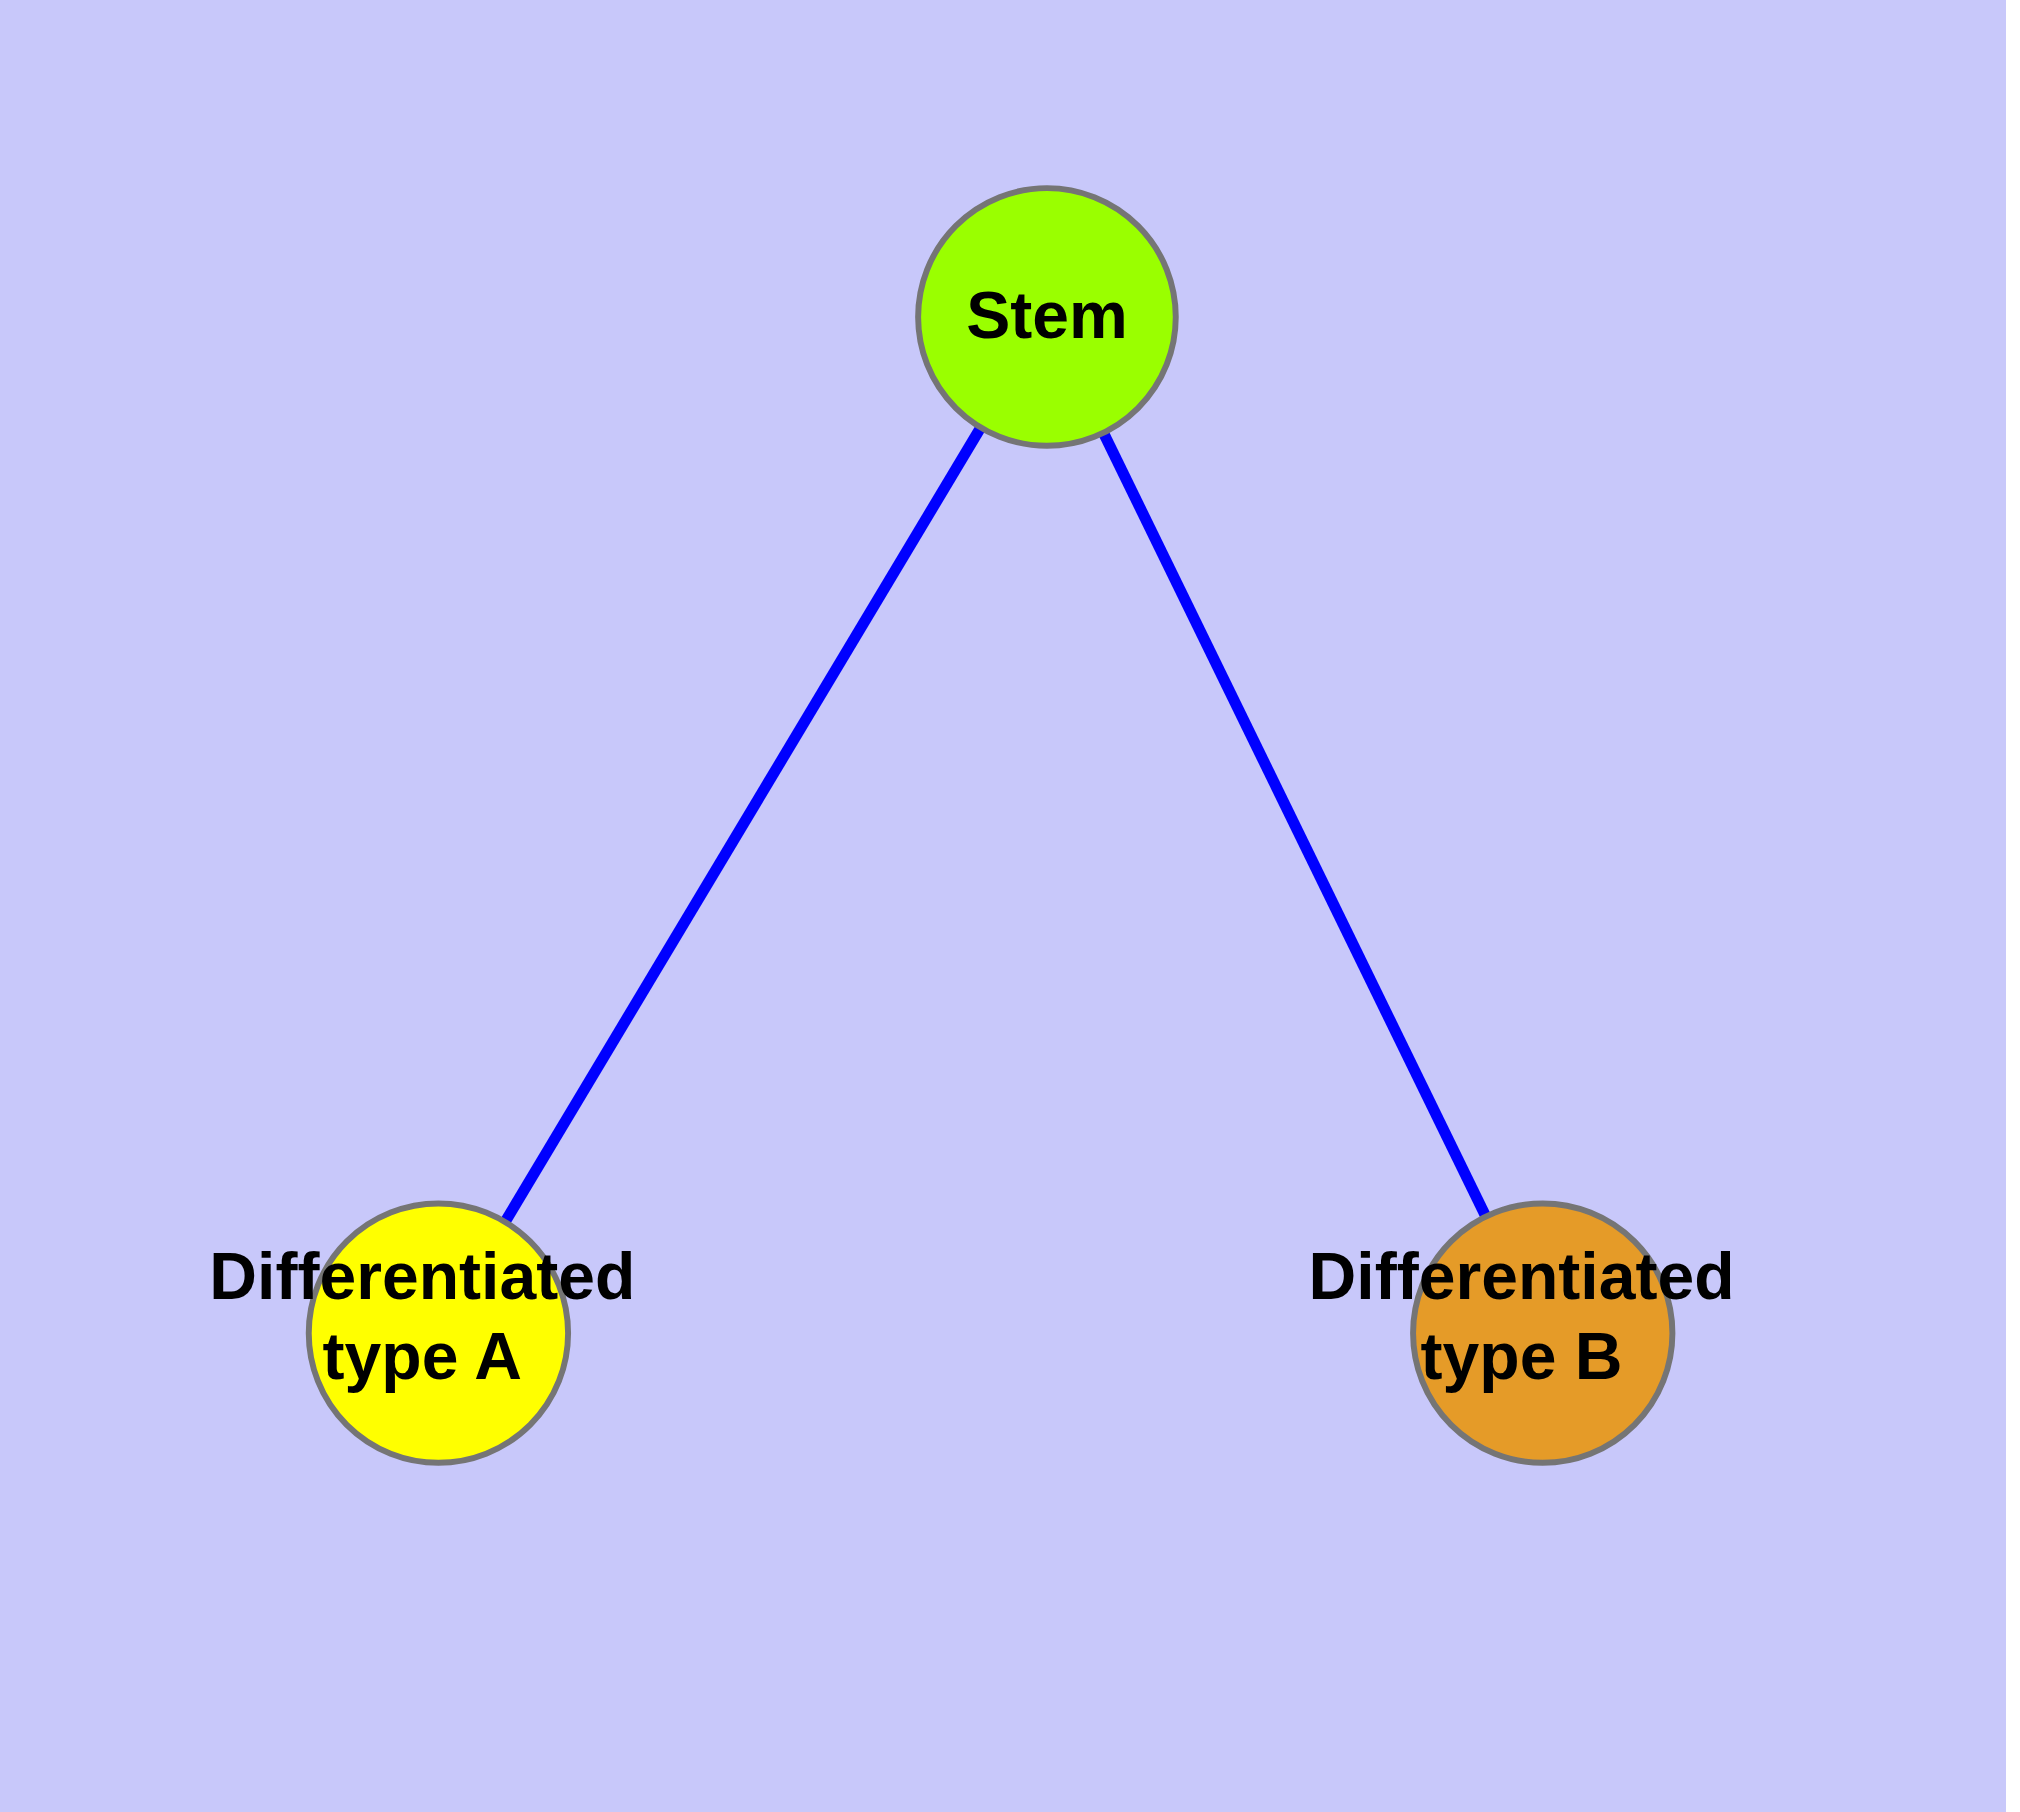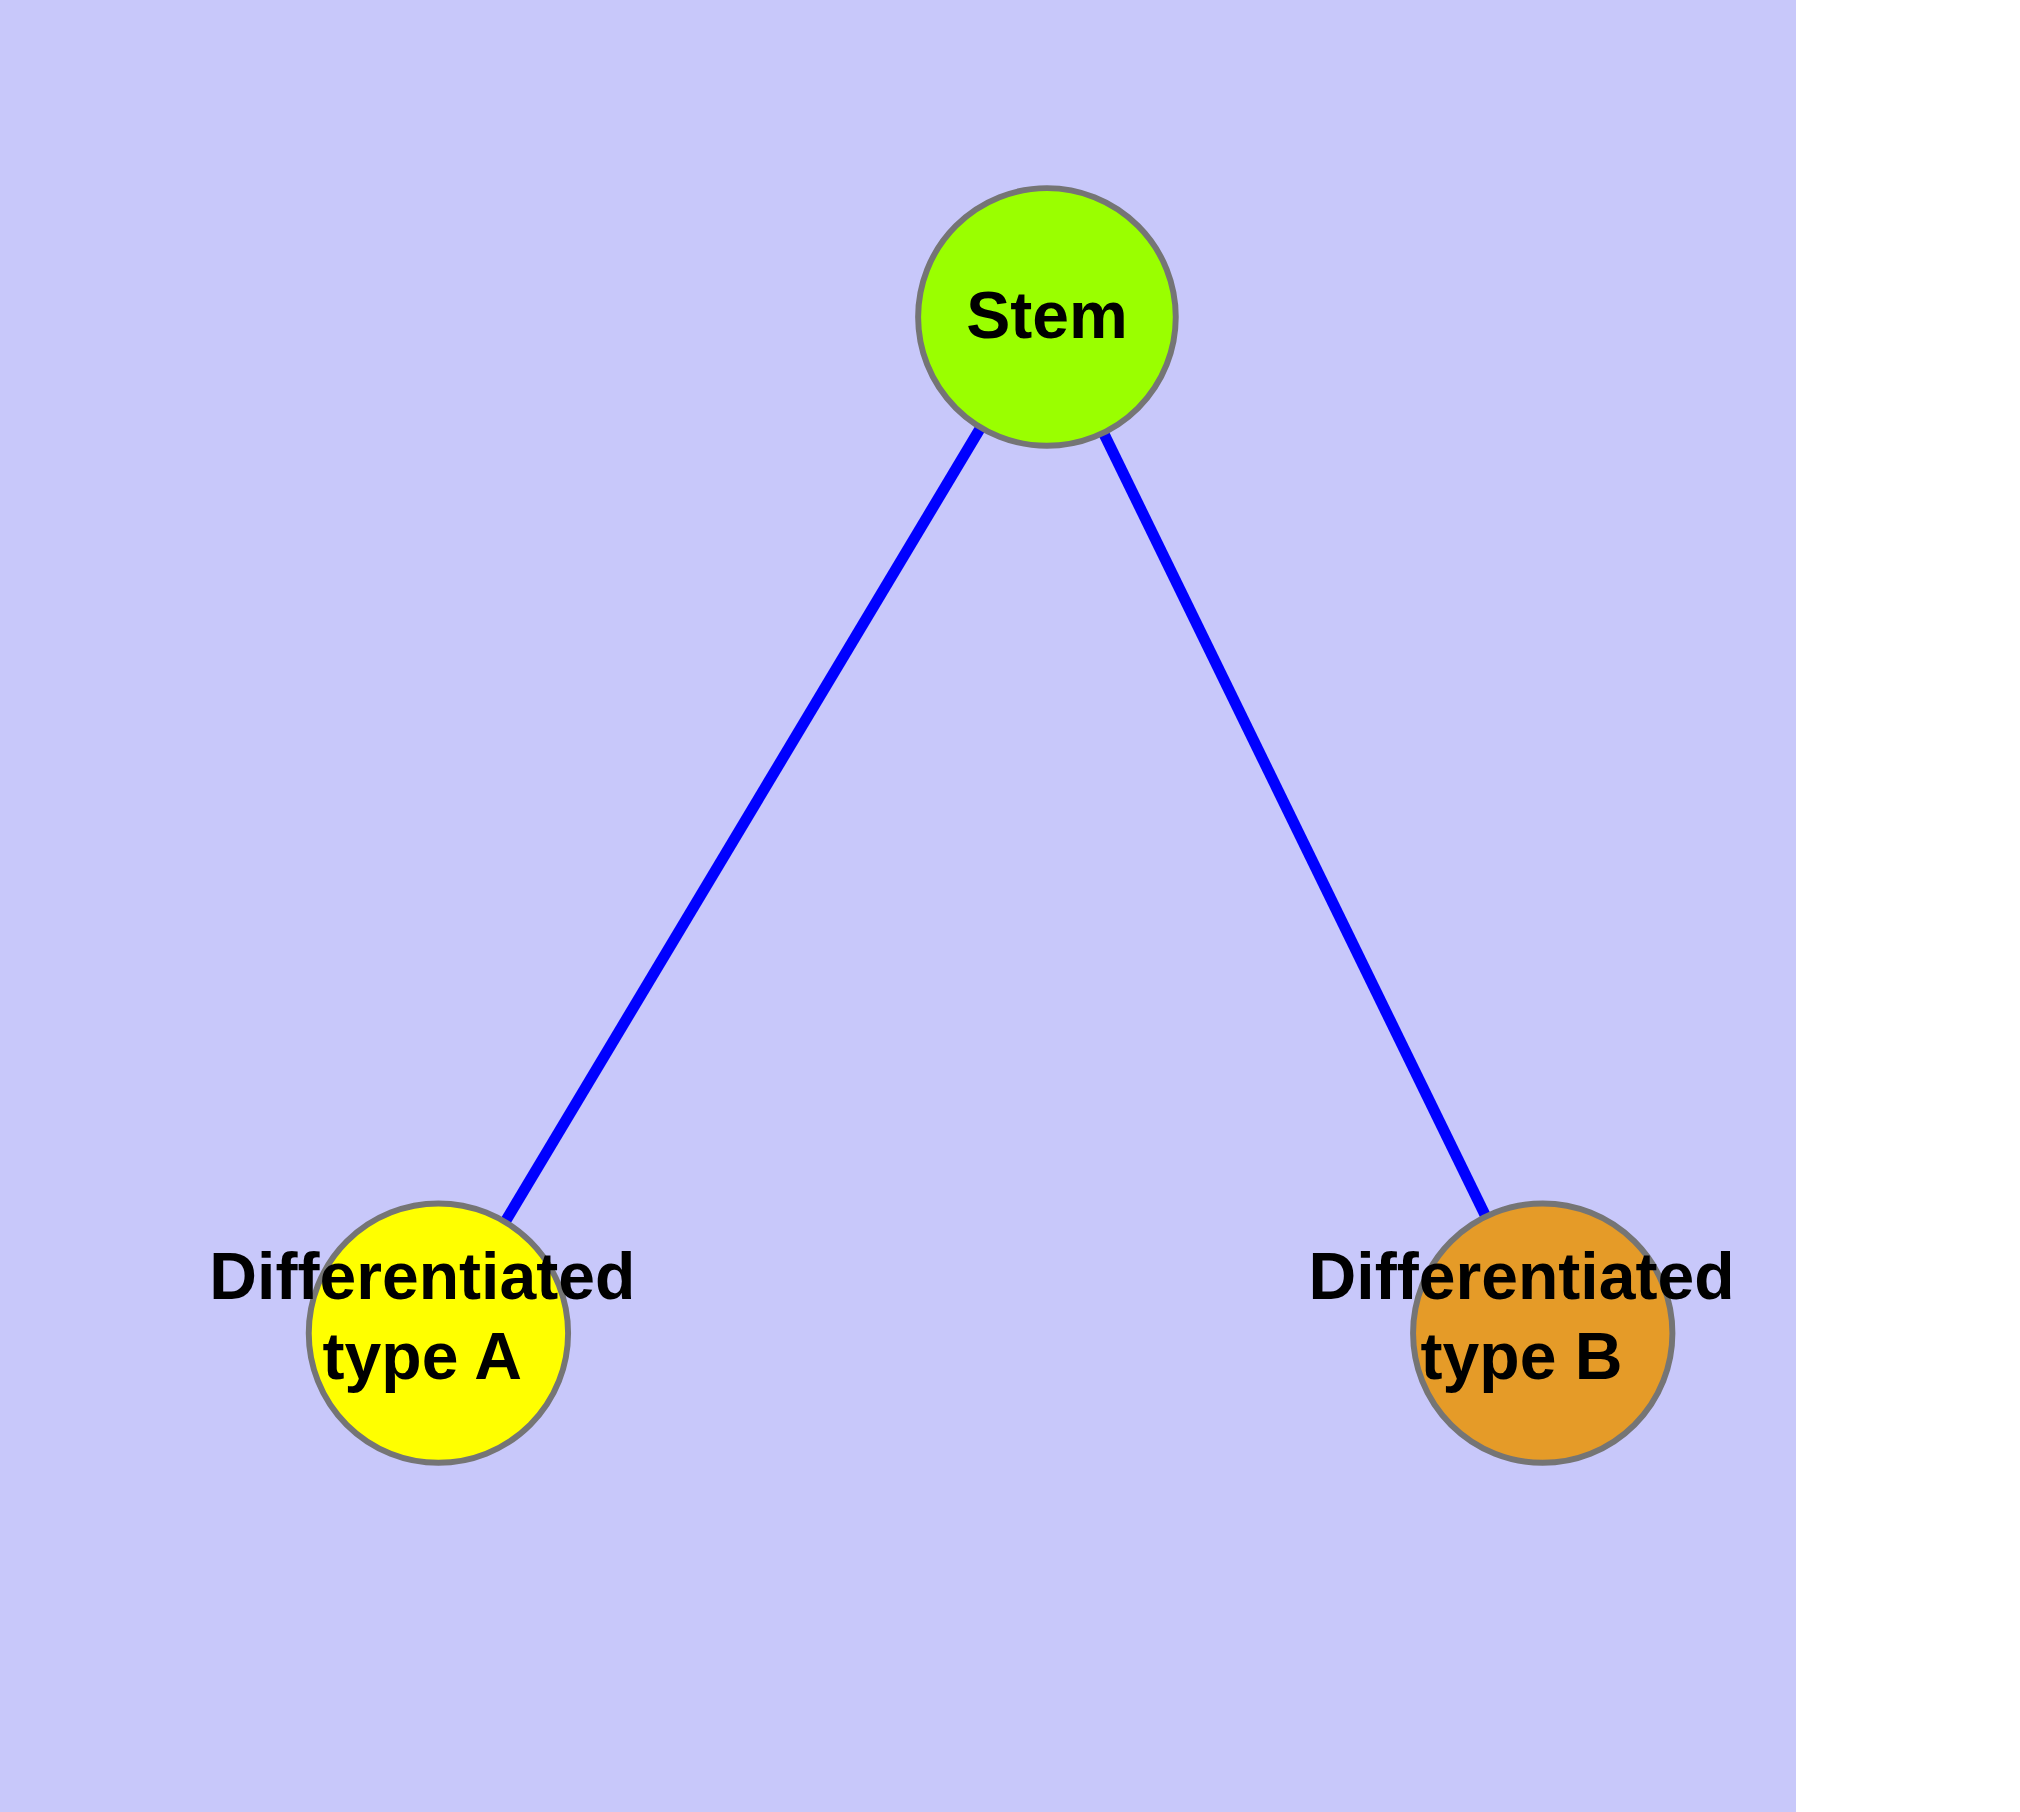--- a/index.html
+++ b/index.html
@@ -2,21 +2,21 @@
 <html style="font-size:13.6px"><head>
 <meta charset="utf-8">
 <style>
   html, body {
     margin: 0;
     padding: 0;
     background: #ffffff;
   }
   #canvas {
     position: relative;
-    width: 1796px;
+    width: 2006px;
     height: 1812px;
     background: #c8c8fa;
     overflow: hidden;
     font-family: "Liberation Sans", "DejaVu Sans", sans-serif;
   }
   #graph-svg {
     position: absolute;
     left: 0;
     top: 0;
     width: 2021px;

